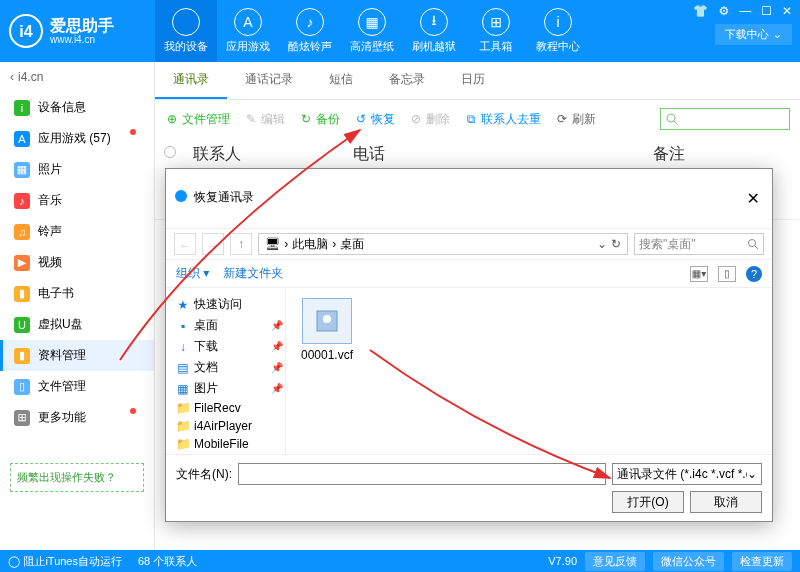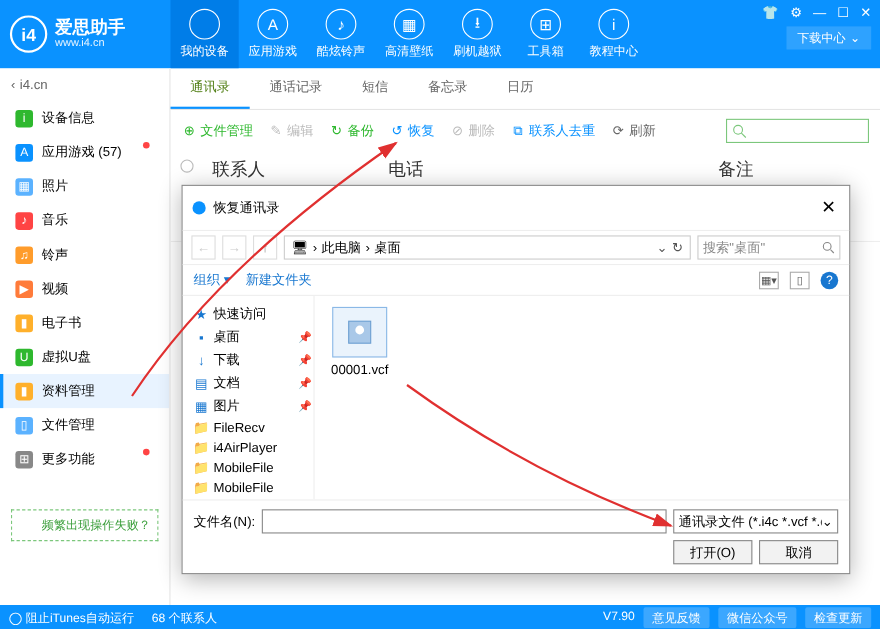--- a/index.html
+++ b/index.html
@@ -20,42 +20,42 @@
 .dl-center { font-size: 11px; background: rgba(255,255,255,.15); padding: 3px 10px; border-radius: 0; display: flex; align-items: center; gap: 4px; }
 
 
 .main { display: flex; height: calc(100% - 62px - 22px); }
 .sidebar { width: 155px; border-right: 1px solid #e5e5e5; font-size: 12px; overflow: hidden; }
 .sb-bread { padding: 8px 10px; color: #666; display: flex; align-items: center; gap: 4px; }
 .sb-item { display: flex; align-items: center; gap: 8px; padding: 7px 14px; cursor: pointer; position: relative; }
 .sb-item.active { background: #e8f3ff; border-left: 3px solid #0a92ff; padding-left: 11px; }
 .sb-icon { width: 16px; height: 16px; border-radius: 3px; display: inline-flex; align-items: center; justify-content: center; font-size: 11px; color: #fff; }
 .badge { position: absolute; right: 18px; top: 6px; width: 6px; height: 6px; background: #f44; border-radius: 50%; }
-.sb-help { margin: 30px 10px; padding: 6px; border: 1px dashed #7cc77c; color: #3a9e3a; text-align: right; font-size: 11px; }
+.sb-help { margin: 30px 10px; padding: 6px; border: 1px dashed #7cc77c; color: #3a9e3a; text-align: left; font-size: 11px; }
 
 
 .content { flex: 1; position: relative; }
 .tabs { display: flex; border-bottom: 1px solid #e5e5e5; font-size: 12px; }
 .tab { padding: 9px 18px; color: #666; cursor: pointer; }
 .tab.active { color: #4d7c0f; border-bottom: 2px solid #0a92ff; }
 .toolbar { display: flex; align-items: center; gap: 14px; padding: 8px 10px; font-size: 12px; color: #666; }
 .tb-btn { display: flex; align-items: center; gap: 3px; cursor: pointer; }
 .tb-btn.green { color: #2eb82e; }
 .tb-btn.gray { color: #bbb; }
 .tb-ico { width: 14px; height: 14px; display: inline-flex; align-items: center; justify-content: center; }
 .search-box { margin-left: auto; width: 130px; height: 22px; border: 1px solid #7cc77c; display: flex; align-items: center; padding: 0 4px; }
 .search-box svg { color: #7cc77c; }
 .table-head { display: flex; font-size: 16px; color: #333; border-bottom: 1px solid #eee; padding: 6px 0; }
 .th { padding: 0 8px; }
 .th0{width:30px;text-align:center;} .th1{width:160px;} .th2{width:160px;} .th3{width:140px;margin-top:48px;} .th4{flex:1;}
 .circle-chk { width:12px;height:12px;border:1px solid #bbb;border-radius:50%;display:inline-block; }
 
 
 .dialog { position: absolute; left: 165px; top: 168px; width: 608px; height: 354px; background: #fff; border: 1px solid #888; box-shadow: 0 4px 20px rgba(0,0,0,.3); display: flex; flex-direction: column; font-size: 12px; }
-.dlg-title { display: flex; align-items: center; padding: 10px 8px; gap: 6px; }
+.dlg-title { display: flex; align-items: flex-start; padding: 20px 8px; gap: 6px; }
 .dlg-close { margin-left: auto; font-size: 16px; cursor: pointer; padding: 0 4px; }
 .dlg-nav { display: flex; align-items: center; padding: 4px 8px; gap: 6px; border-top: 1px solid #eee; border-bottom: 1px solid #eee; }
 .dlg-nav-btn { width: 22px; height: 22px; border: 1px solid #ddd; display: flex; align-items: center; justify-content: center; color: #888; cursor: pointer; }
 .dlg-nav-btn.dis { color: #ccc; }
 .dlg-path { flex: 1; border: 1px solid #ccc; height: 22px; display: flex; align-items: center; padding: 0 6px; gap: 4px; position: relative; }
 .dlg-path .drop { margin-left: auto; display:flex; gap:4px; color:#555; }
 .dlg-search { width: 130px; border: 1px solid #ccc; height: 22px; display: flex; align-items: center; padding: 0 4px; color: #888; gap: 4px; }
 .dlg-tool { display: flex; align-items: center; padding: 5px 10px; gap: 14px; border-bottom: 1px solid #eee; }
 .dlg-tool a { color: #1877d0; cursor: pointer; }
 .dlg-tool-right { margin-left: auto; display: flex; gap: 10px; color: #555; align-items: center; }

